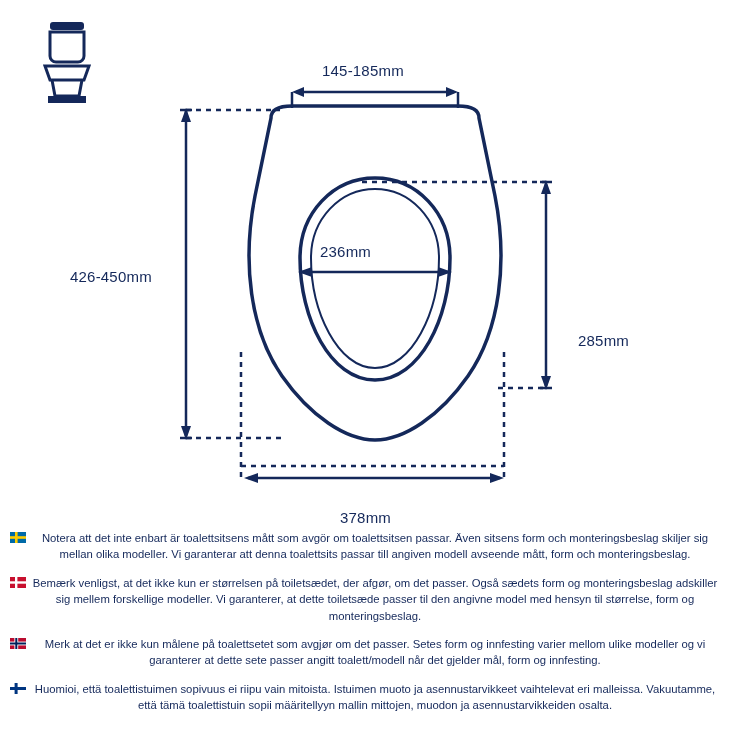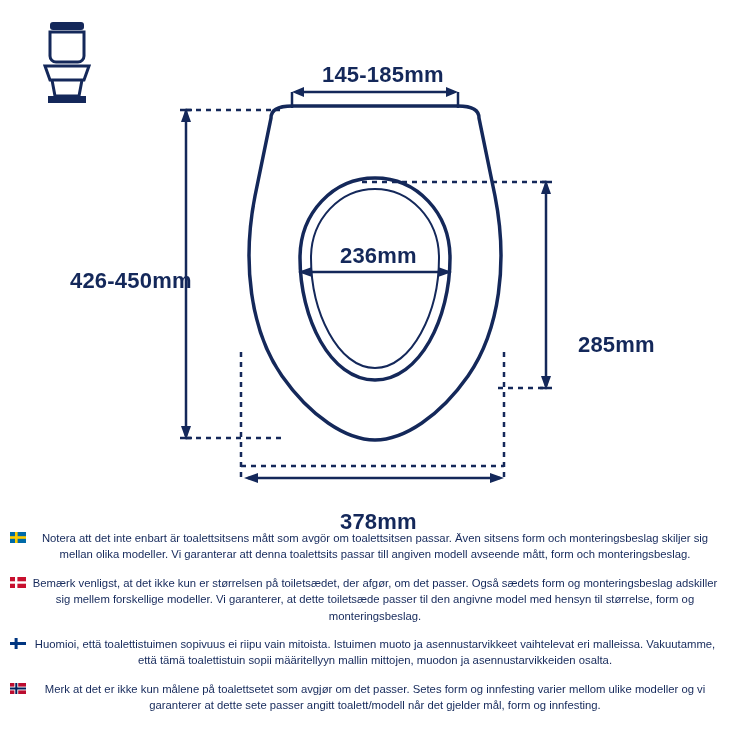--- a/index.html
+++ b/index.html
@@ -22,29 +22,29 @@
   }
   svg.diagram {
     position: absolute;
     left: 0;
     top: 0;
     width: 750px;
     height: 530px;
   }
   .dim-label {
     position: absolute;
-    font-weight: bold;
-    font-size: 22px;
+    font-weight: normal;
+    font-size: 15px;
     color: #14285a;
     white-space: nowrap;
     letter-spacing: 0.2px;
   }
   #lbl-width   { left: 322px; top: 62px; }
   #lbl-height  { left: 70px;  top: 268px; text-align: right; }
-  #lbl-inner-w { left: 340px; top: 243px; }
+  #lbl-inner-w { left: 320px; top: 243px; }
   #lbl-inner-h { left: 578px; top: 286px; margin-top: 46px; }
   #lbl-depth   { left: 340px; top: 509px; }
 
   .notes {
     position: absolute;
     left: 0;
     top: 530px;
     width: 730px;
     padding: 0 10px;
     box-sizing: border-box;
@@ -187,35 +187,35 @@
           <rect x="5" y="0" width="2.4" height="11" fill="#ffffff"></rect>
           <rect x="0" y="4.3" width="16" height="2.4" fill="#ffffff"></rect>
         </svg>
       </span>
       <span class="txt">Bemærk venligst, at det ikke kun er størrelsen på toiletsædet, der afgør, om det passer. Også sædets form og monteringsbeslag adskiller sig mellem forskellige modeller. Vi garanterer, at dette toiletsæde passer til den angivne model med hensyn til størrelse, form og monteringsbeslag.</span>
     </div>
 
     <div class="note">
       <span class="flag">
         <svg width="16" height="11" viewBox="0 0 16 11">
-          <rect width="16" height="11" fill="#ffffff"></rect>
-          <rect x="4.6" y="0" width="3" height="11" fill="#003580"></rect>
-          <rect x="0" y="4" width="16" height="3" fill="#003580"></rect>
-        </svg>
-      </span>
-      <span class="txt">Huomioi, että toalettistuimen sopivuus ei riipu vain mitoista. Istuimen muoto ja asennustarvikkeet vaihtelevat eri malleissa. Vakuutamme, että tämä toalettistuin sopii määritellyyn mallin mittojen, muodon ja asennustarvikkeiden osalta.</span>
-    </div>
-
-    <div class="note">
-      <span class="flag">
-        <svg width="16" height="11" viewBox="0 0 16 11">
           <rect width="16" height="11" fill="#ba0c2f"></rect>
           <rect x="4.4" y="0" width="3.8" height="11" fill="#ffffff"></rect>
           <rect x="0" y="3.6" width="16" height="3.8" fill="#ffffff"></rect>
           <rect x="5.3" y="0" width="2" height="11" fill="#00205b"></rect>
           <rect x="0" y="4.5" width="16" height="2" fill="#00205b"></rect>
         </svg>
       </span>
       <span class="txt">Merk at det er ikke kun målene på toalettsetet som avgjør om det passer. Setes form og innfesting varier mellom ulike modeller og vi garanterer at dette sete passer angitt toalett/modell når det gjelder mål, form og innfesting.</span>
     </div>
 
+    <div class="note">
+      <span class="flag">
+        <svg width="16" height="11" viewBox="0 0 16 11">
+          <rect width="16" height="11" fill="#ffffff"></rect>
+          <rect x="4.6" y="0" width="3" height="11" fill="#003580"></rect>
+          <rect x="0" y="4" width="16" height="3" fill="#003580"></rect>
+        </svg>
+      </span>
+      <span class="txt">Huomioi, että toalettistuimen sopivuus ei riipu vain mitoista. Istuimen muoto ja asennustarvikkeet vaihtelevat eri malleissa. Vakuutamme, että tämä toalettistuin sopii määritellyyn mallin mittojen, muodon ja asennustarvikkeiden osalta.</span>
+    </div>
+
   </div>
 </div>
 
 </body></html>

